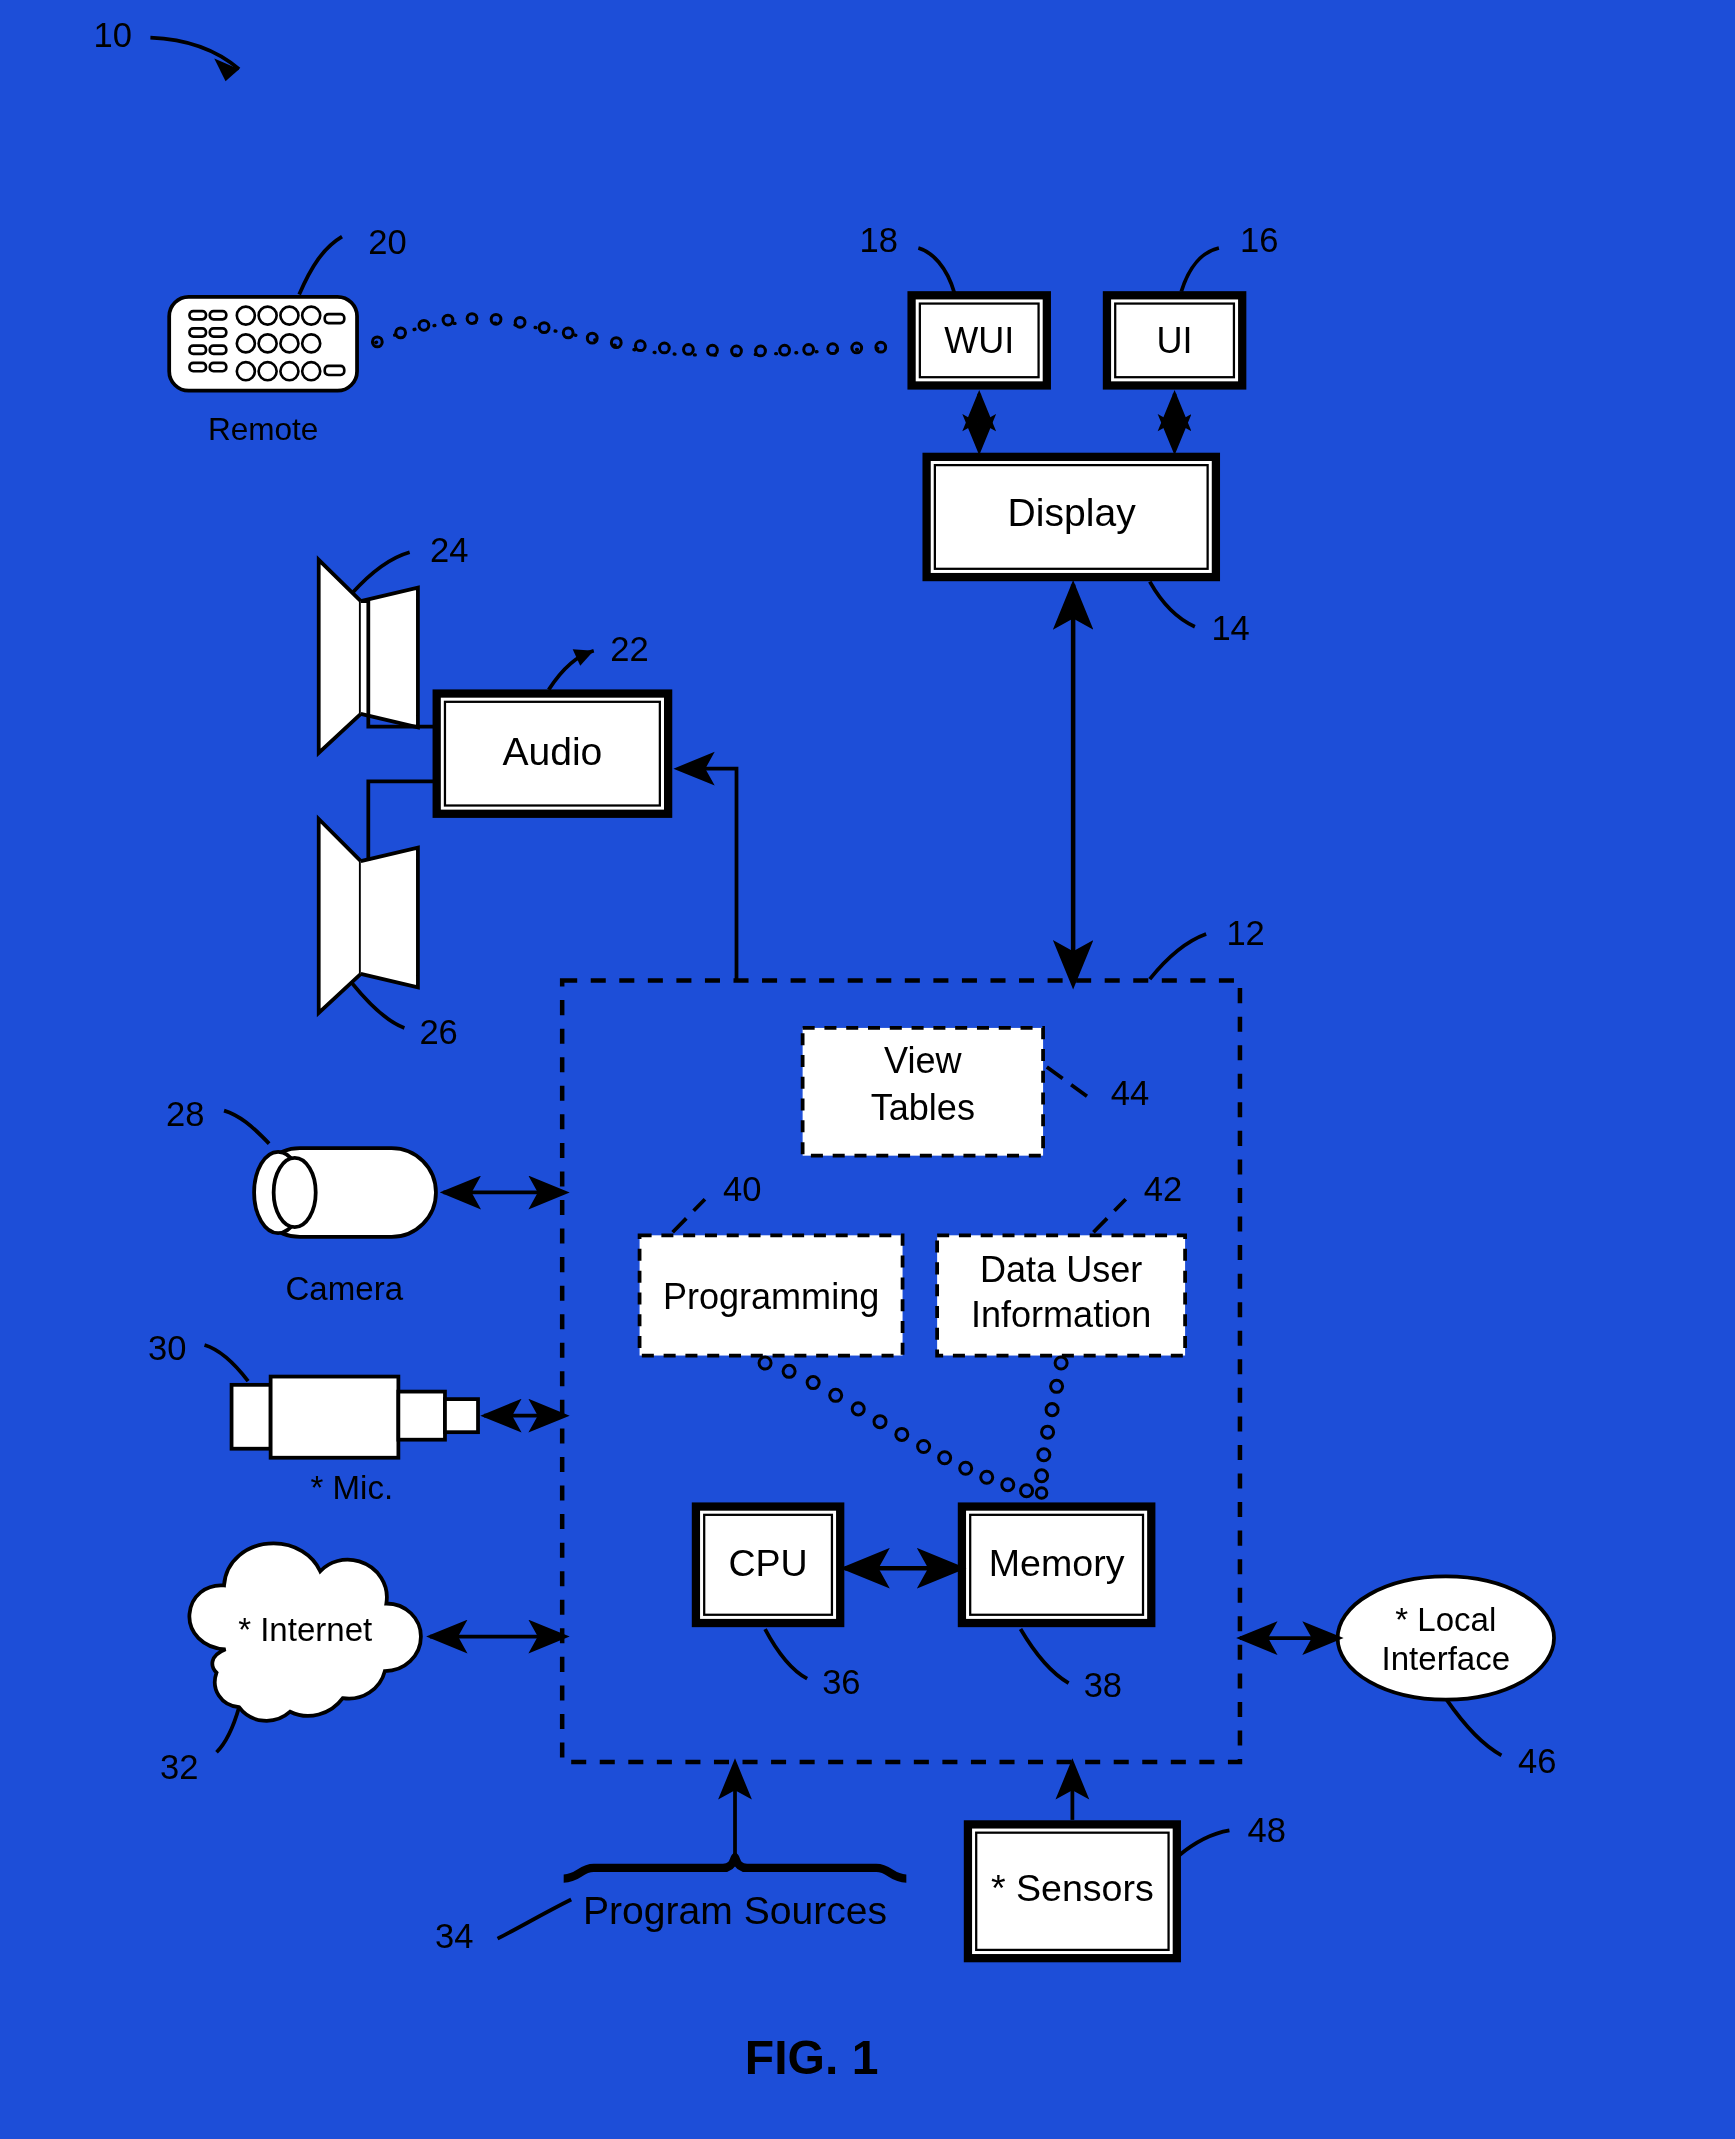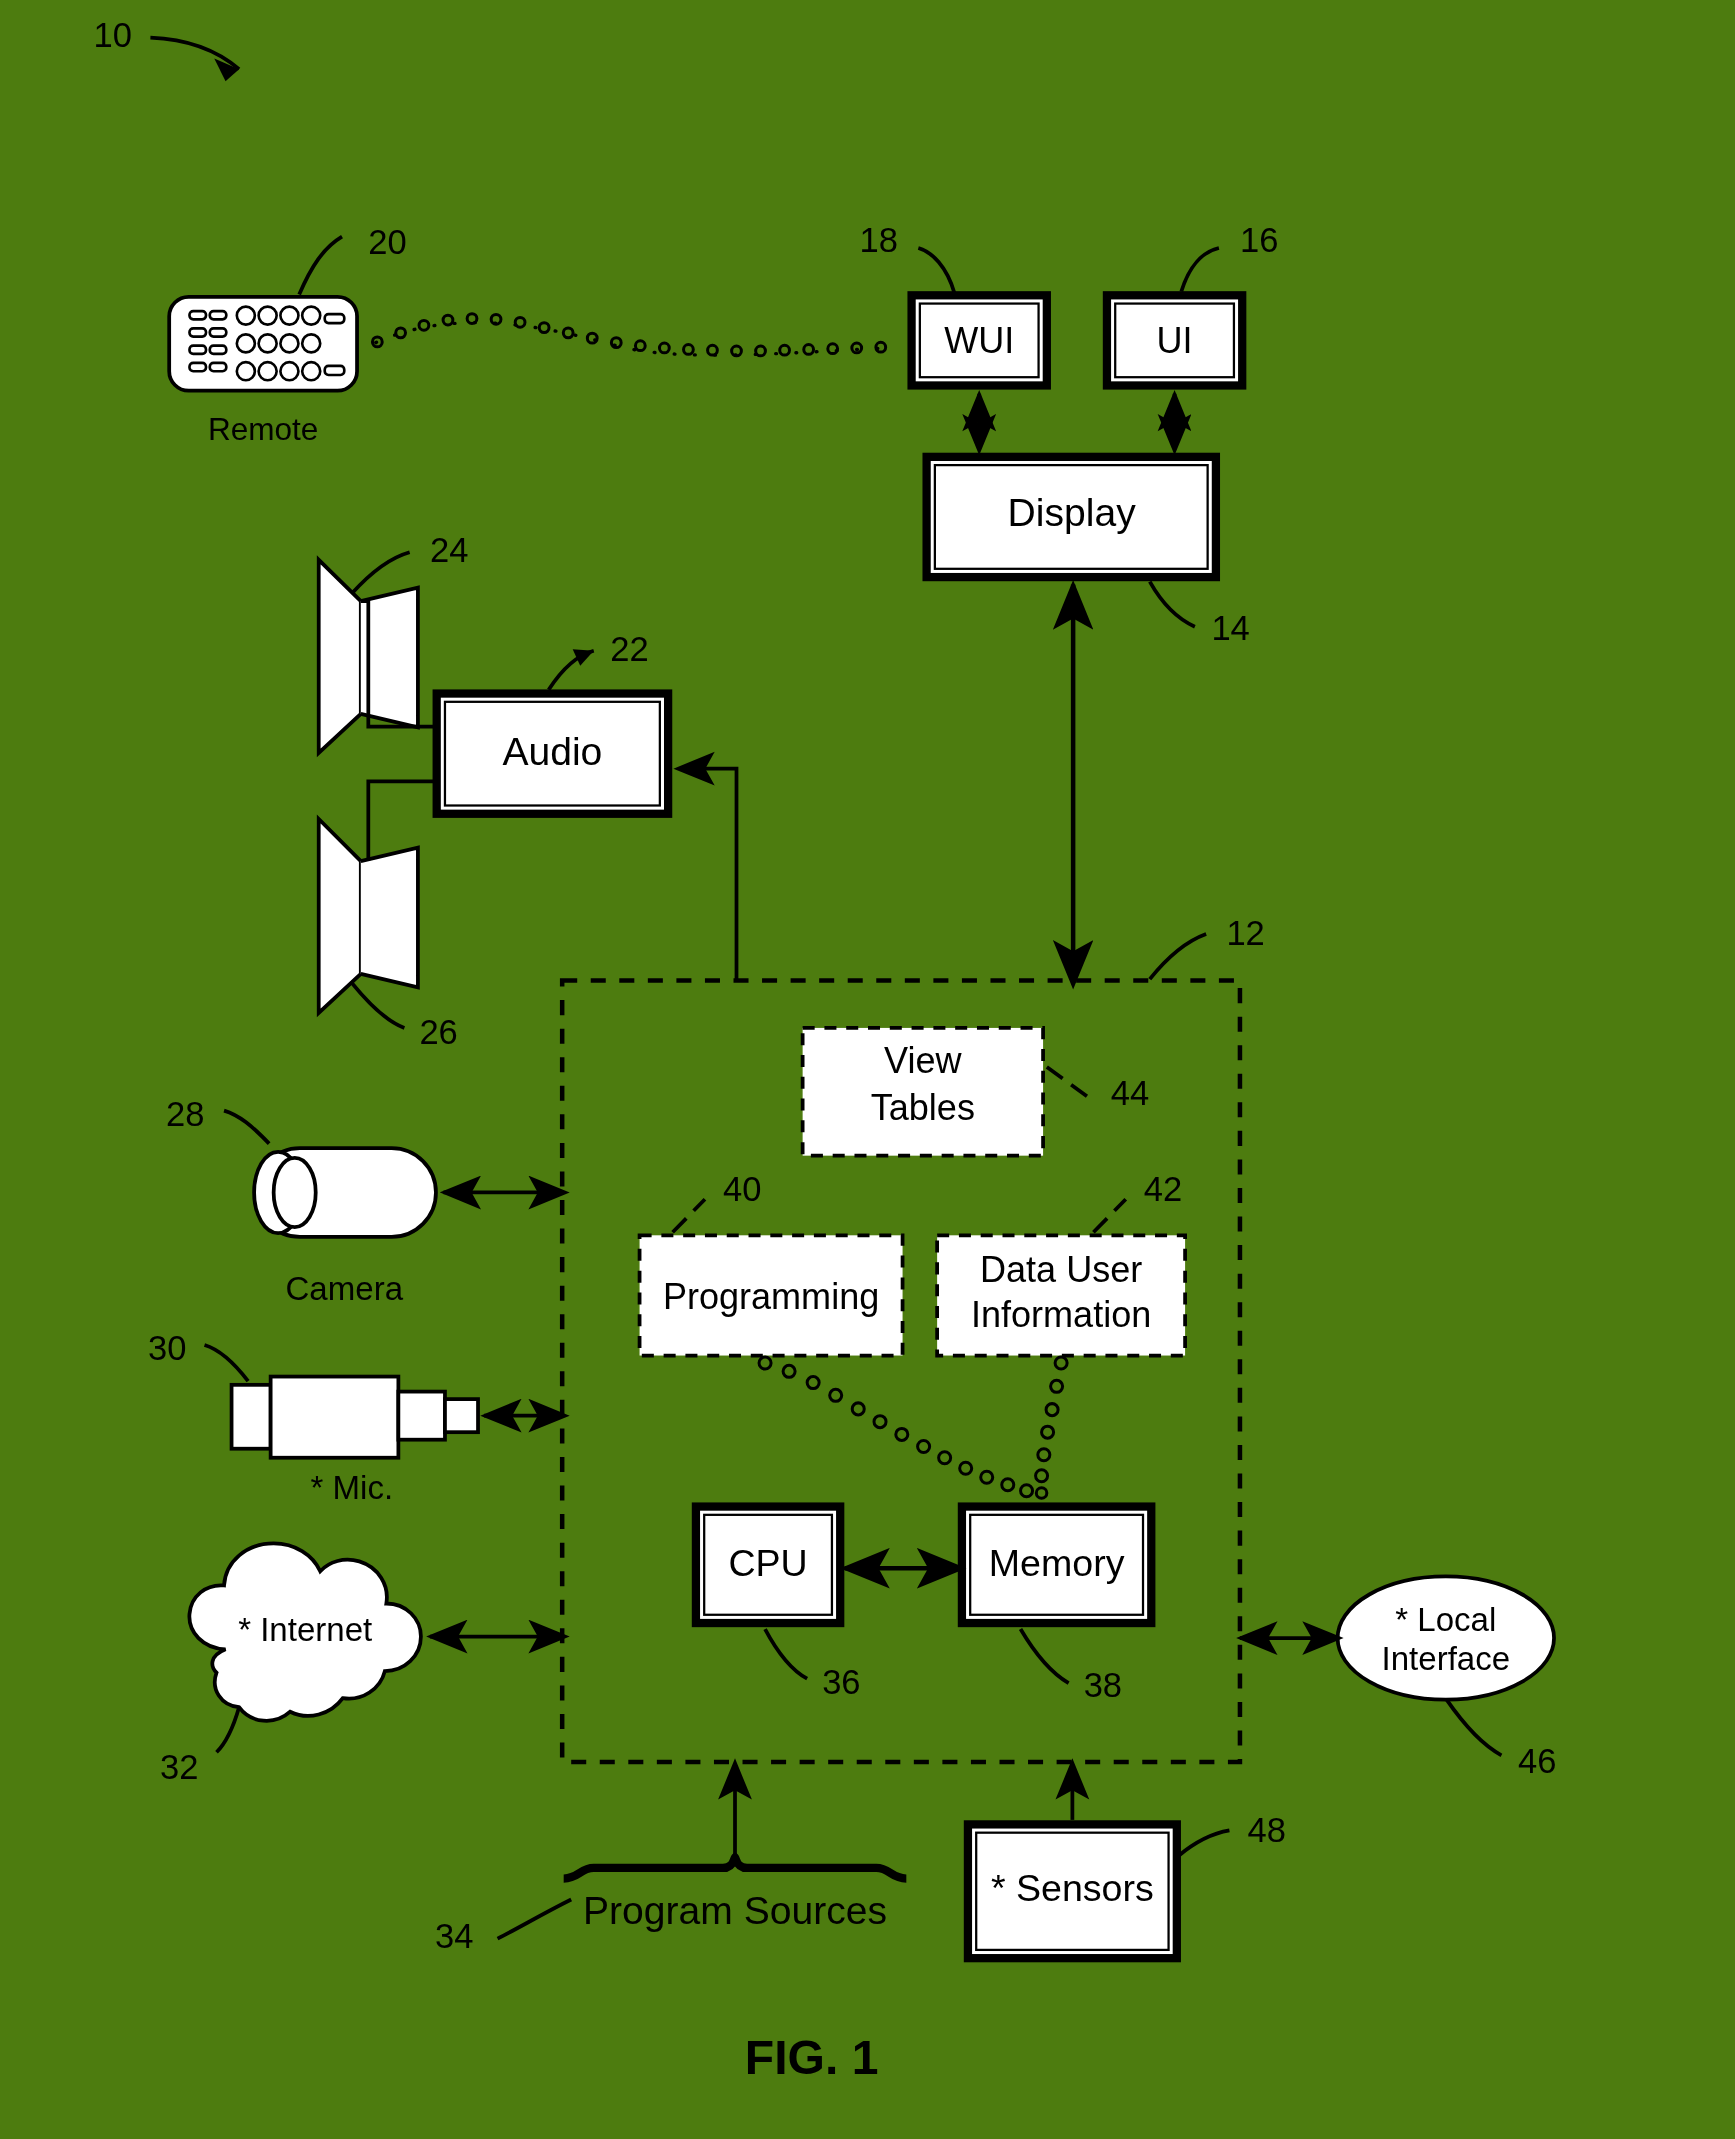--- a/index.html
+++ b/index.html
@@ -1,17 +1,17 @@
 <!DOCTYPE html>
 <html style="font-size:12px"><head>
 <meta charset="utf-8">
 <style>
   html,body{margin:0;padding:0;background:#ffffff;}
   body{width:1736px;height:2140px;font-family:"Liberation Sans",sans-serif;}
-  #stage{position:relative;width:1736px;height:2140px;background:#4d7c0f;}
+  #stage{position:relative;width:1736px;height:2140px;background:#1d4ed8;}
   svg{display:block;}
   .lbl{font-family:"Liberation Sans",sans-serif;fill:#000;}
 </style>
 </head>
 <body>
 
 <div id="stage">
 <svg width="1736" height="2140" viewBox="0 0 2310 2848" xmlns="http://www.w3.org/2000/svg">
   <defs>
     <marker id="ah" markerWidth="14" markerHeight="14" refX="11" refY="5" orient="auto" markerUnits="strokeWidth">

